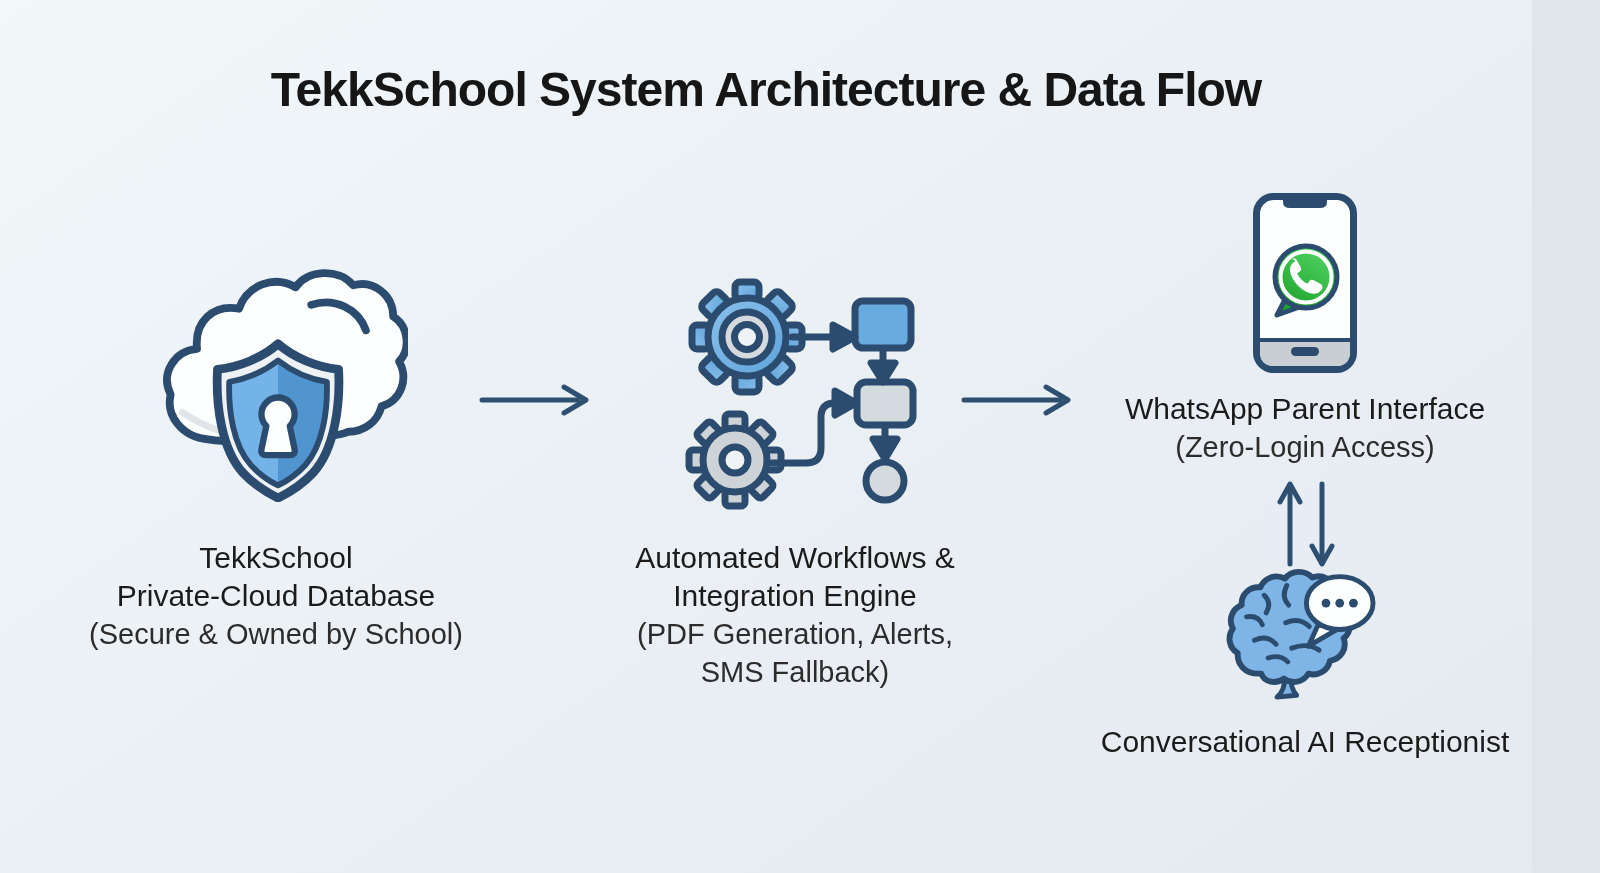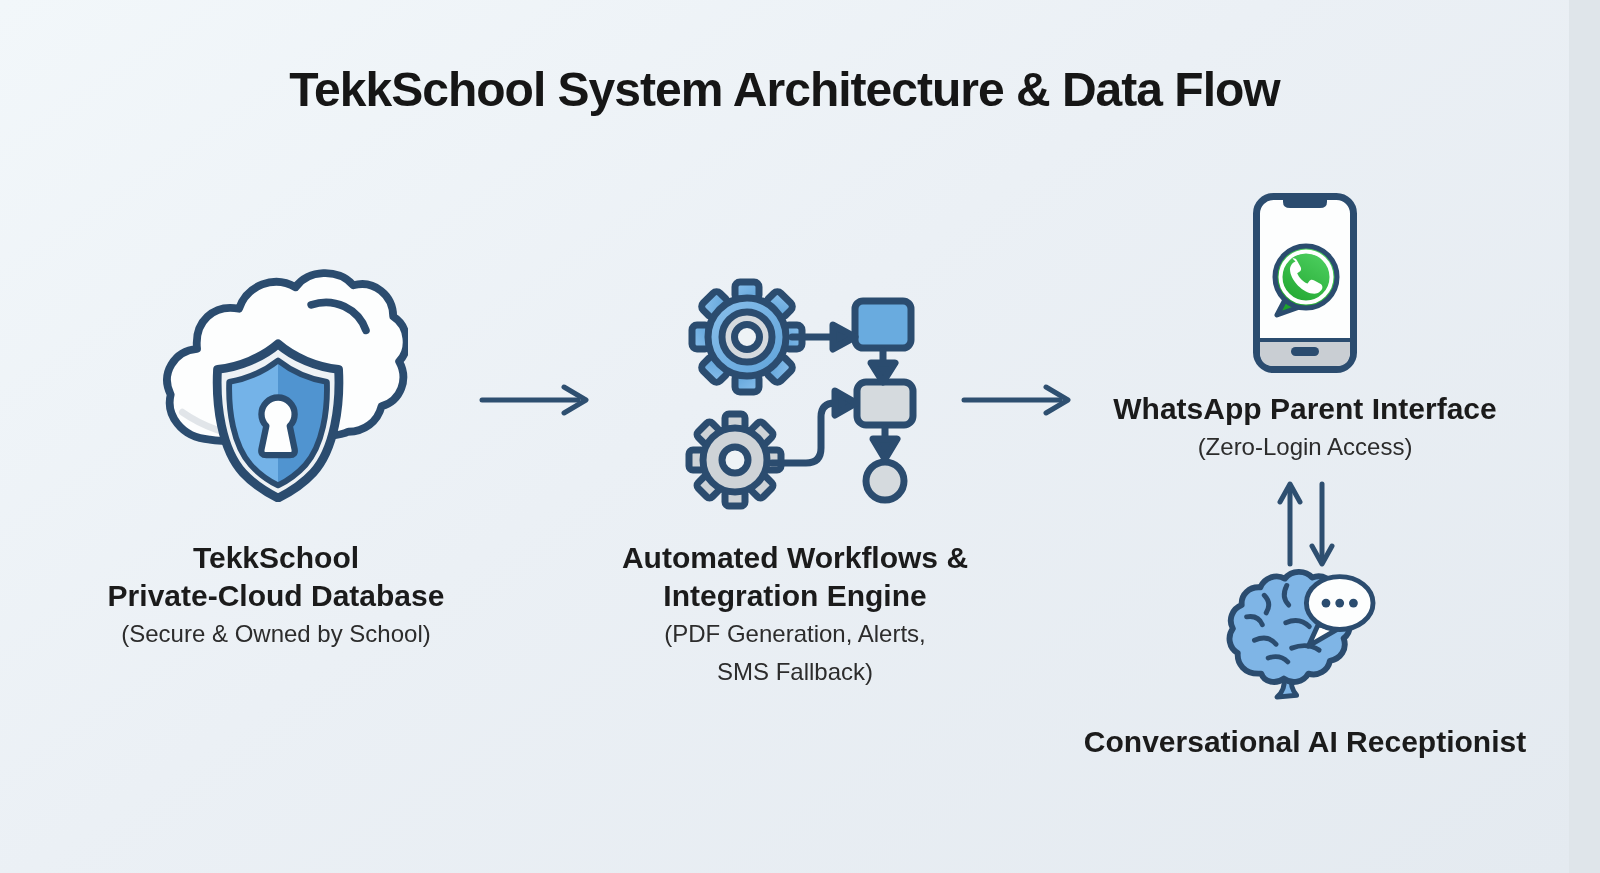--- a/index.html
+++ b/index.html
@@ -1,31 +1,30 @@
 <!DOCTYPE html>
 <html><head>
 <meta charset="utf-8">
 <style>
   html,body { margin:0; padding:0; background:#dfe5ea; }
   .canvas {
     position:relative; width:1532px; height:873px; overflow:hidden;
     background: linear-gradient(145deg,#f2f7fa 0%, #ebf0f5 45%, #e4eaf0 100%);
     font-family:"Liberation Sans", sans-serif;
     user-select:none;
-    padding-left:37px;
   }
   .title {
     position:absolute; top:62px; left:0; width:100%;
     text-align:center; font-size:48px; font-weight:800;
     color:#161616; letter-spacing:-1px;
   }
   .icon { position:absolute; }
   .node-label { position:absolute; text-align:center; color:#1b1b1b; }
-  .node-label .bold { font-weight:700; font-size:30px; line-height:38px; }
-  .node-label .sub  { font-weight:400; font-size:24px; line-height:38px; color:#2c2c2c; }
+  .node-label .bold { font-weight:400; font-size:30px; line-height:38px; }
+  .node-label .sub  { font-weight:400; font-size:29px; line-height:38px; color:#2c2c2c; }
   .lbl-database  { left:16px;   top:539px; width:520px; }
   .lbl-workflows { left:535px;  top:539px; width:520px; }
   .lbl-whatsapp  { left:1045px; top:390px; width:520px; }
   .lbl-ai        { left:1045px; top:723px; width:520px;text-align:center; }
   svg { display:block; }
 </style>
 </head>
 <body>
 
 <div class="canvas">

